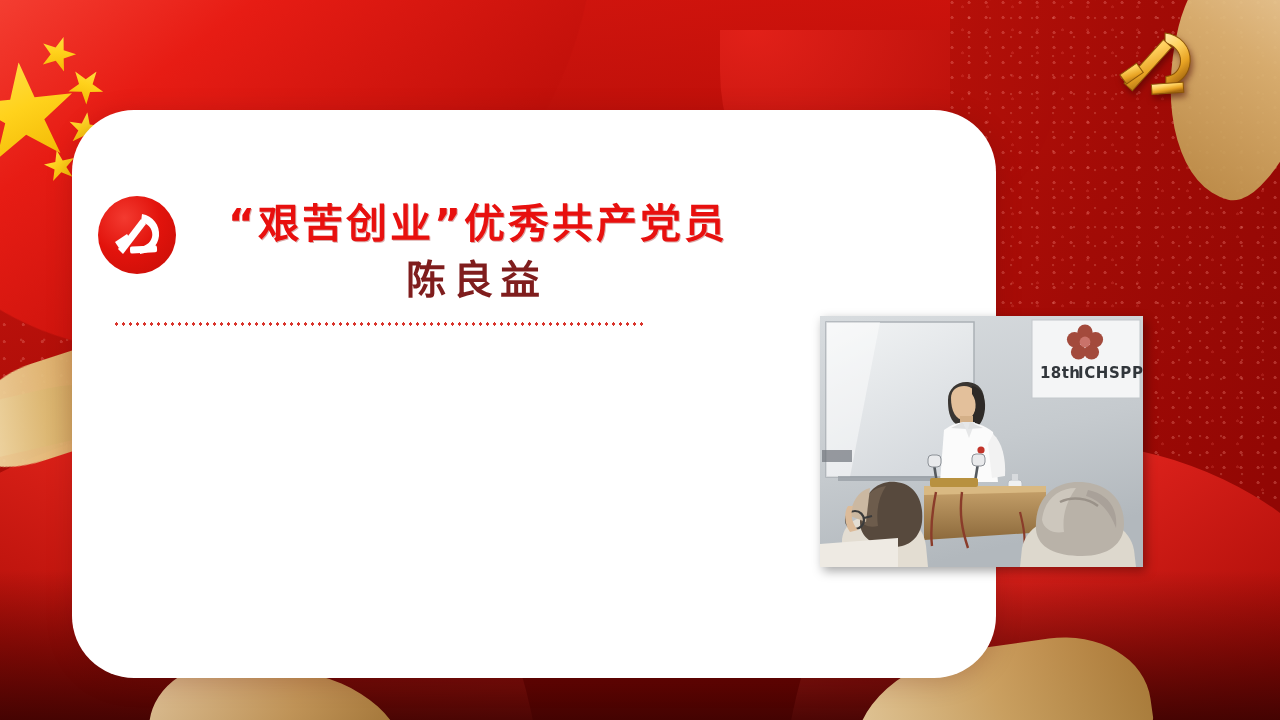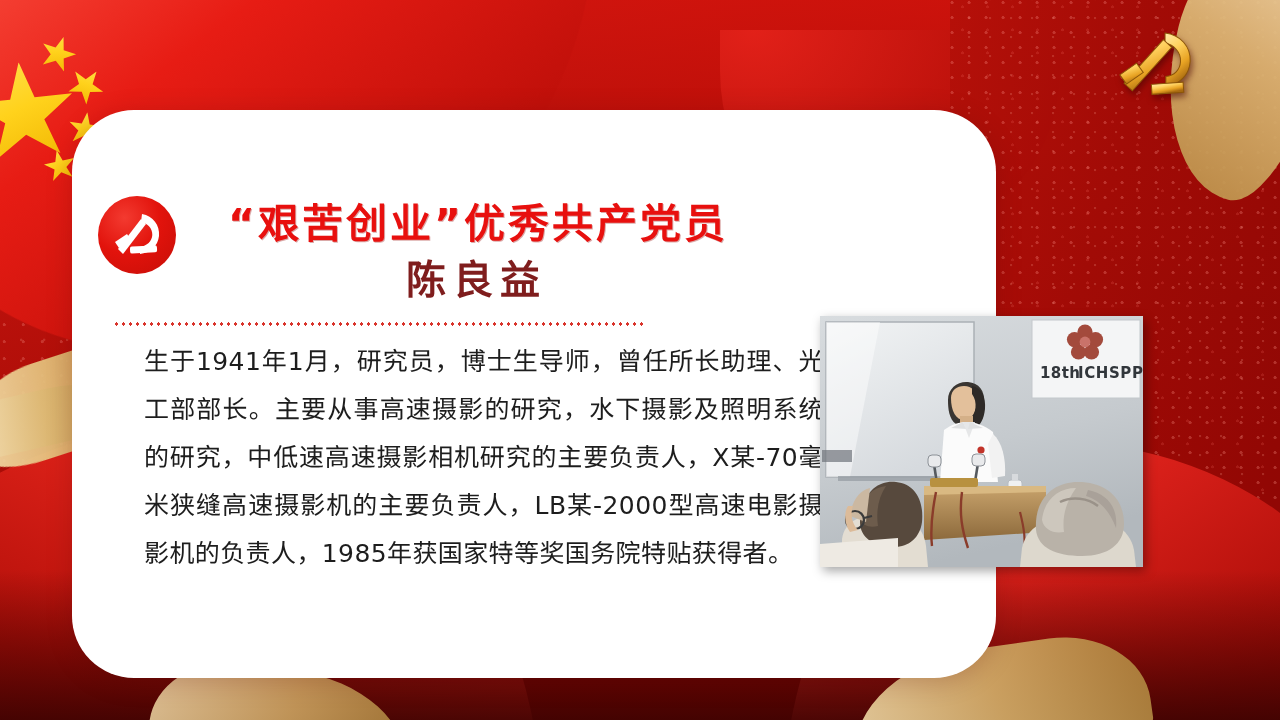--- a/index.html
+++ b/index.html
@@ -255,21 +255,20 @@
         </svg>
       </div>
 
       <div class="title-line1">“艰苦创业”优秀共产党员</div>
 
       <div class="title-line2">陈良益</div>
     </div>
 
     <div class="divider"></div>
 
-    <div class="body-text">生于1941年1月，研究员，博士生导师，曾任所长助理、光工部部长。主要从事高速摄影的研究，水下摄影及照明系统的研究，中低速高速摄影相机研究的主要负责人，X某-70毫米狭缝高速摄影机的主要负责人，LB某-2000型高速电影摄影机的负责人，1985年获国家特等奖国务院特贴获得者。</div>
 
     <div class="photo">
       <svg viewBox="0 0 323 251" preserveAspectRatio="none">
         <defs>
           <linearGradient id="wallg" x1="0" y1="0" x2="0.3" y2="1">
             <stop offset="0%" stop-color="#d8dcdf"></stop>
             <stop offset="60%" stop-color="#c5cace"></stop>
             <stop offset="100%" stop-color="#b2b8bd"></stop>
           </linearGradient>
           <linearGradient id="screeng" x1="0" y1="0" x2="0.5" y2="1">

